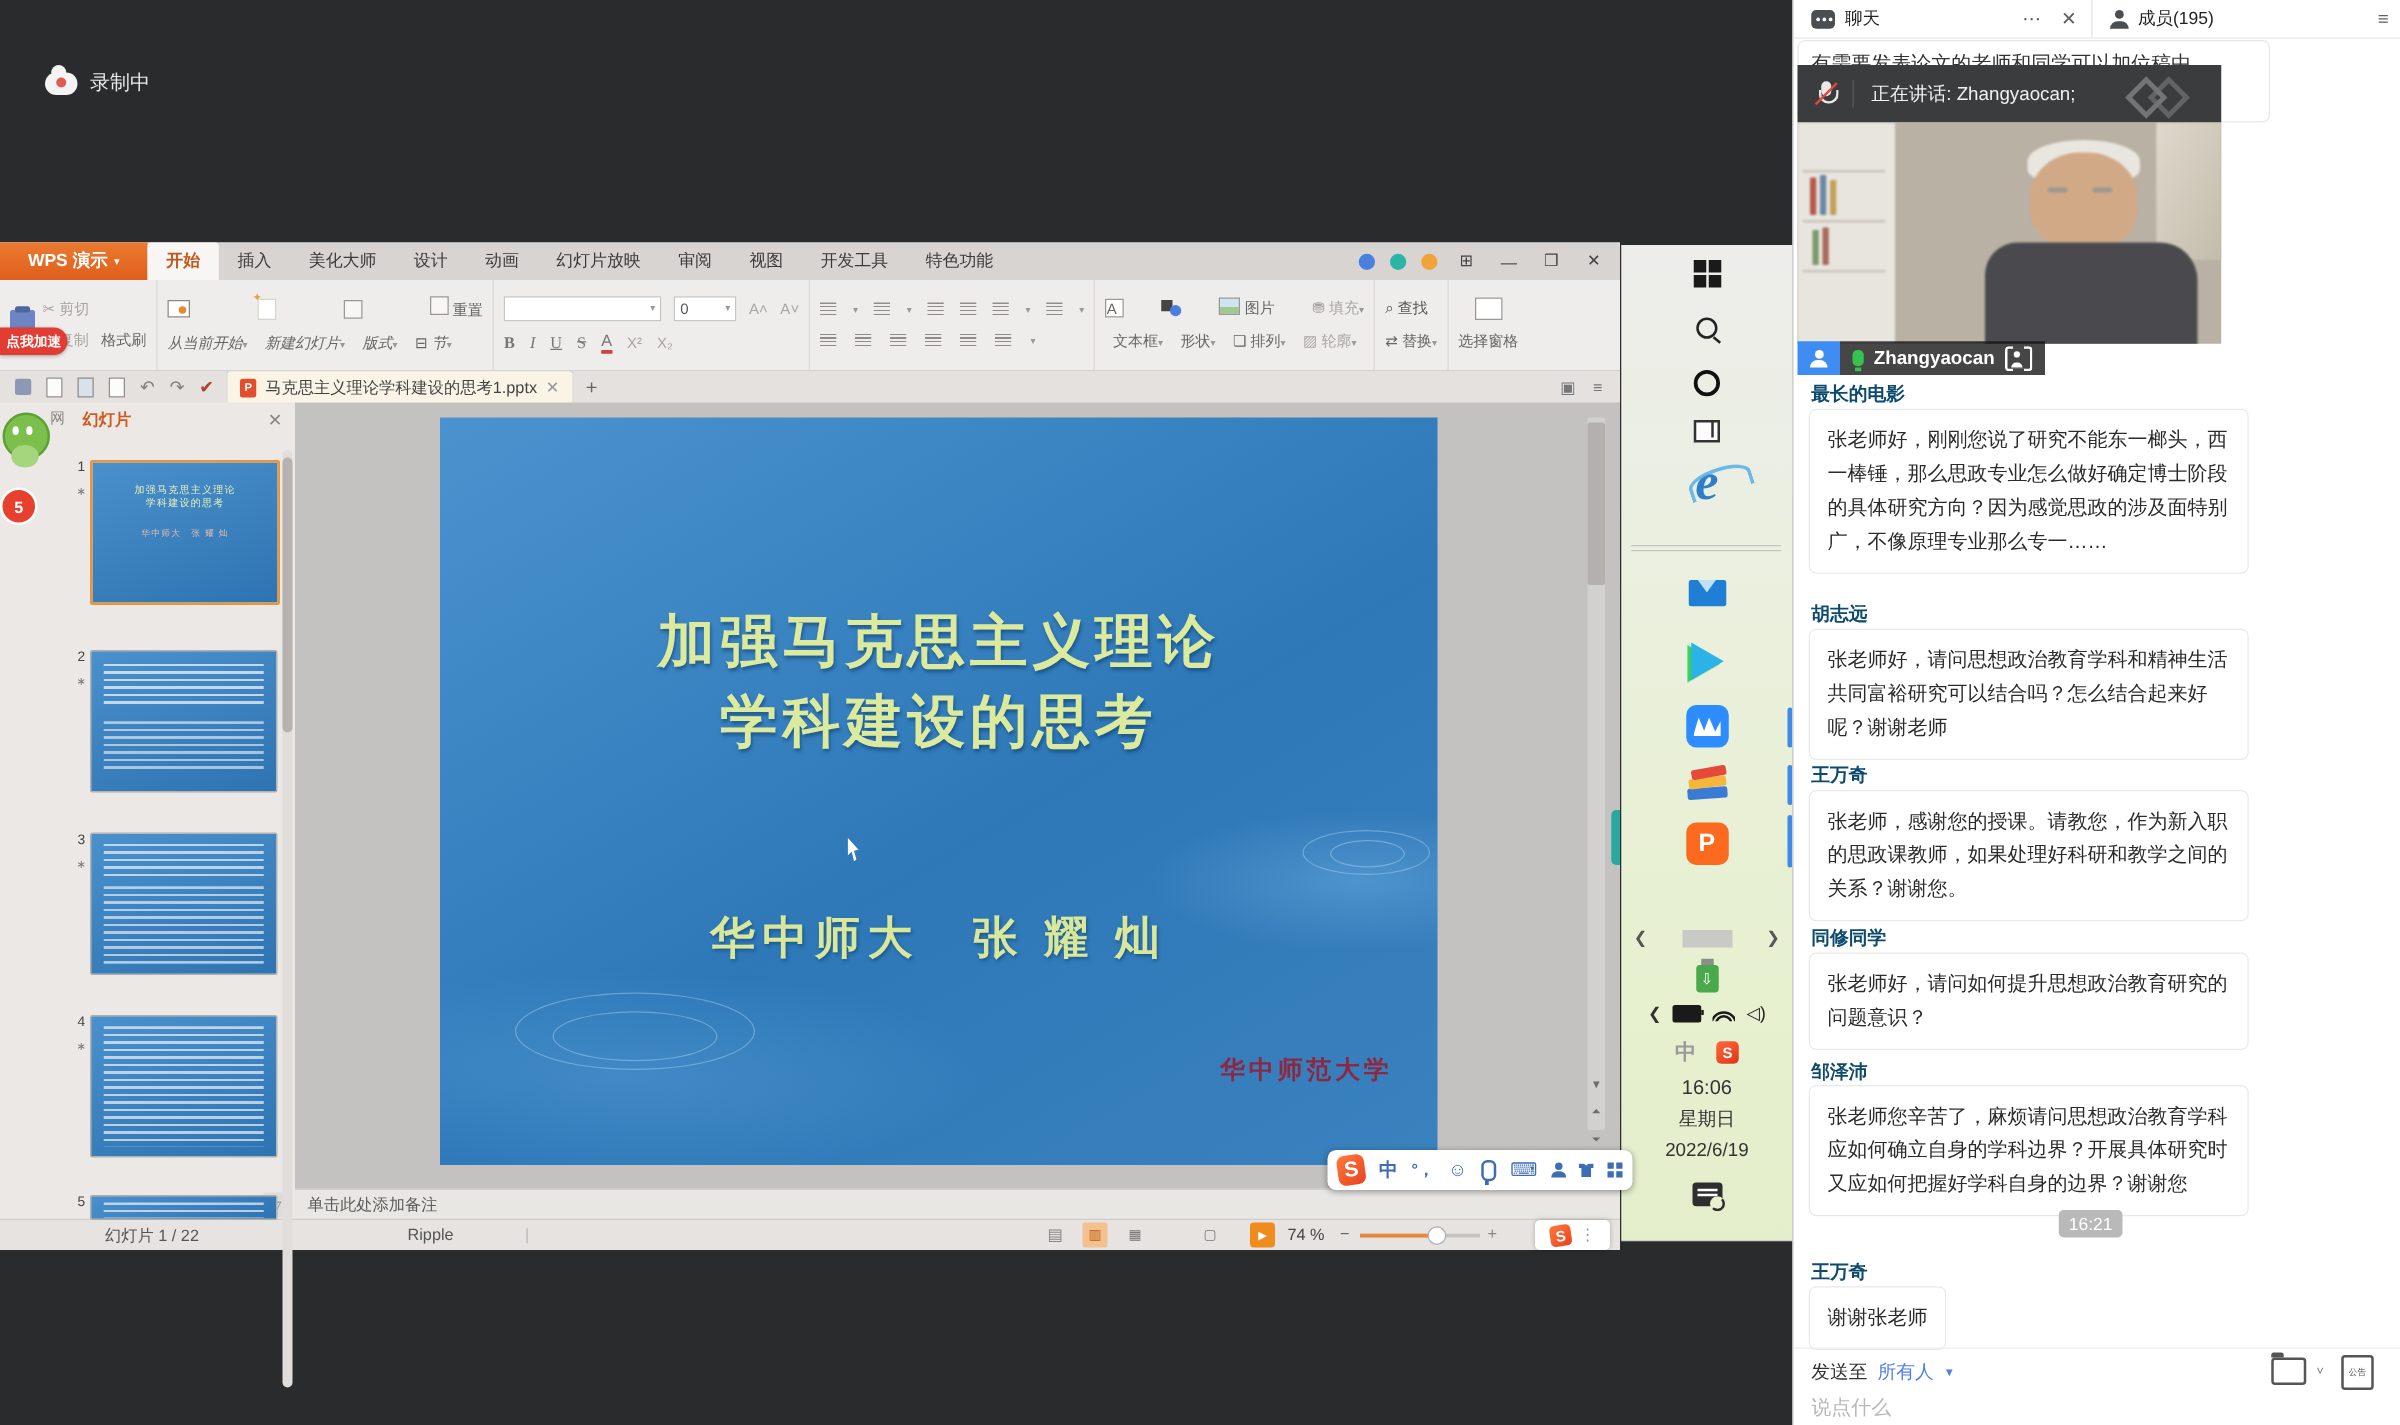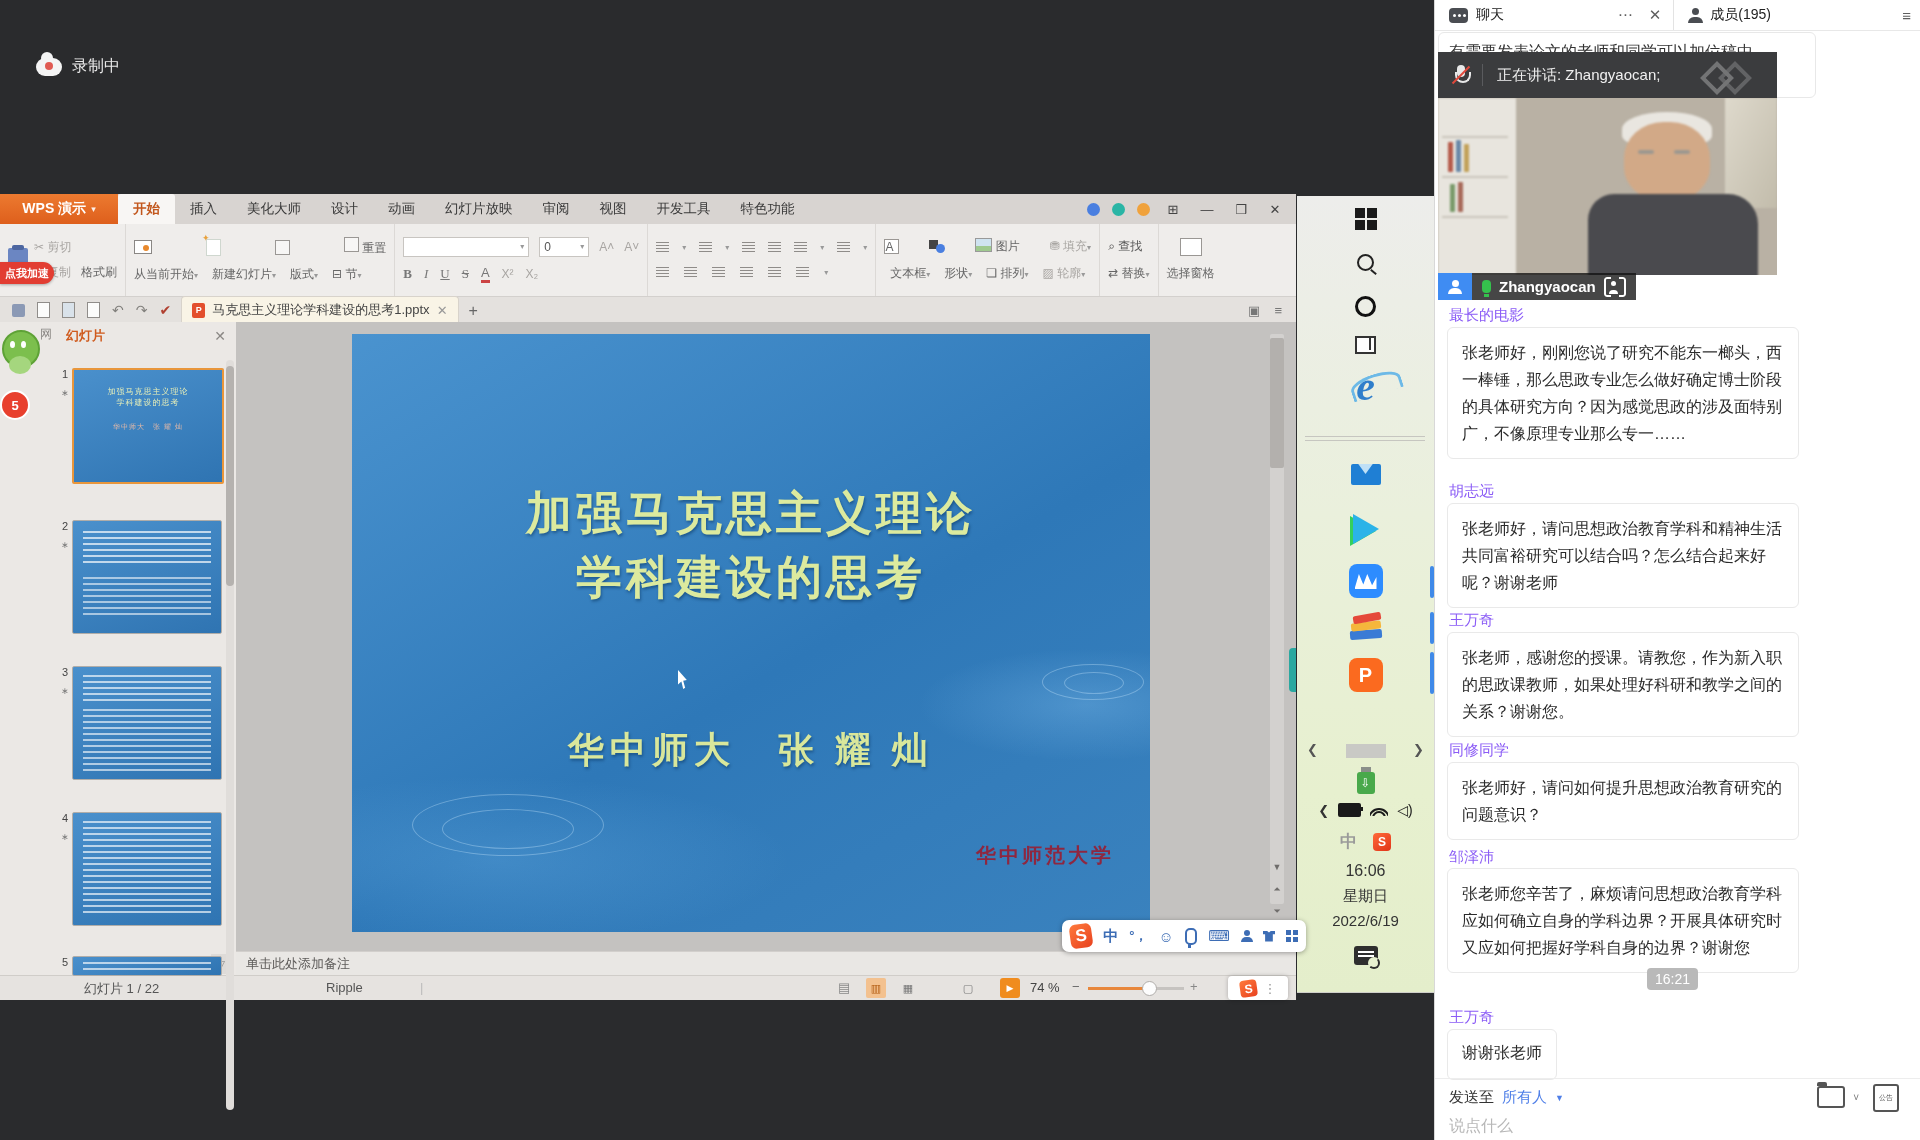--- a/index.html
+++ b/index.html
@@ -21,21 +21,21 @@
   .tab{padding:0 15px;display:flex;align-items:center;font-size:13.5px;color:#3a3a3a;cursor:default;}
   .tab.active{background:#f8f6f4;color:#c2571d;font-weight:bold;border-radius:3px 3px 0 0;}
   .tbright{margin-left:auto;display:flex;align-items:center;gap:12px;padding-right:10px;color:#555;font-size:13px;}
   .mini-ic{width:13px;height:13px;border-radius:50%;display:inline-block;}
   .winbtn{width:22px;text-align:center;font-size:13px;color:#444;}
   
   .ribbon{position:absolute;left:0;top:30px;width:100%;height:72px;background:#efedeb;border-bottom:1px solid #d3d0cd;
           display:flex;align-items:stretch;font-size:12px;color:#666;}
   .rgroup{display:flex;flex-direction:column;justify-content:space-evenly;padding:4px 8px;border-right:1px solid #dcd9d6;}
   .rrow{display:flex;align-items:center;gap:10px;}
-  .rlab{white-space:nowrap;}
+  .rlab{white-space:nowrap;font-style:italic;}
   .dim{color:#a8a5a2;}
   .caret-s{font-size:8px;color:#999;}
   .icsq{width:13px;height:13px;border:1px solid #9a9794;display:inline-block;background:#f7f6f5;}
   .paste-ic{width:20px;height:25px;background:#6b86c2;border-radius:2px;position:relative;margin-right:6px;}
   .paste-ic:before{content:"";position:absolute;left:4px;top:-3px;width:12px;height:5px;background:#4d66a0;border-radius:2px;}
   .proj-ic{width:16px;height:12px;border:1px solid #8a8784;background:#fff;position:relative;}
   .proj-ic:before{content:"";position:absolute;right:2px;bottom:2px;width:6px;height:6px;border-radius:50%;background:#e8892d;}
   .spark-ic{width:13px;height:15px;border:1px solid #9a97; background:#fff;position:relative;}
   .spark-ic:before{content:"✦";position:absolute;left:-5px;top:-7px;color:#e8a13c;font-size:9px;}
   .combo{background:#fff;border:1px solid #c8c5c1;height:18px;display:flex;align-items:center;justify-content:space-between;
@@ -213,24 +213,24 @@
   .cbubic{width:19px;height:15px;background:#4a4d52;border-radius:4px;margin:0 8px 0 14px;position:relative;}
   .cbubic:before{content:"";position:absolute;left:4px;top:6px;width:3px;height:3px;background:#fff;border-radius:50%;box-shadow:5px 0 0 #fff,10px 0 0 #fff;}
   .cbubic:after{content:"";position:absolute;left:3px;bottom:-3px;border:3px solid transparent;border-top-color:#4a4d52;}
   .hgap{margin-left:auto;}
   .hic{color:#5f5f5f;font-size:15px;padding:0 8px;}
   .vline{width:1px;height:30px;background:#e3e3e3;margin:0 4px;}
   .peric{width:15px;height:15px;position:relative;margin:0 7px 0 10px;}
   .peric:before{content:"";position:absolute;left:4px;top:0;width:7px;height:7px;background:#4a4d52;border-radius:50%;}
   .peric:after{content:"";position:absolute;left:0;bottom:0;width:15px;height:6px;background:#4a4d52;border-radius:7px 7px 0 0;}
   .burger{position:absolute;right:10px;top:7px;color:#5f5f5f;font-size:15px;}
-  .uname{position:absolute;left:14px;font-size:15px;color:#8b5cf6;}
+  .uname{position:absolute;left:14px;font-size:15px;color:#0c4a6e;font-weight:bold;}
   .bub{position:absolute;left:12px;max-width:352px;background:#fff;border:1px solid #e9e9e9;border-radius:6px;
        padding:11px 14px;font-size:16px;line-height:27px;color:#2b2b2b;box-sizing:border-box;width:352px;}
-  .bub.fit{width:auto;font-family:Liberation Mono, monospace;}
+  .bub.fit{width:auto;}
   .toast{position:absolute;left:212px;top:968px;background:#b9b9b9;color:#fff;font-size:14px;border-radius:4px;
          padding:3px 8px;z-index:12;}
   .senddiv{position:absolute;left:0;top:1078px;width:100%;border-top:1px solid #ededed;}
   .sendrow{position:absolute;left:14px;top:1088px;display:flex;align-items:center;font-size:15px;color:#333;gap:8px;}
   .bluelink{color:#4f7fe8;}
   .bcaret{font-size:9px;color:#4f7fe8;}
   .folderic{position:absolute;right:76px;top:1086px;width:24px;height:18px;border:2px solid #555;border-radius:3px;}
   .folderic:before{content:"";position:absolute;left:-2px;top:-6px;width:10px;height:4px;background:#555;border-radius:2px 2px 0 0;}
   .fchev{position:absolute;right:62px;top:1092px;color:#777;font-size:10px;}
   .annic{position:absolute;right:22px;top:1084px;width:22px;height:24px;border:2px solid #555;border-radius:3px;

